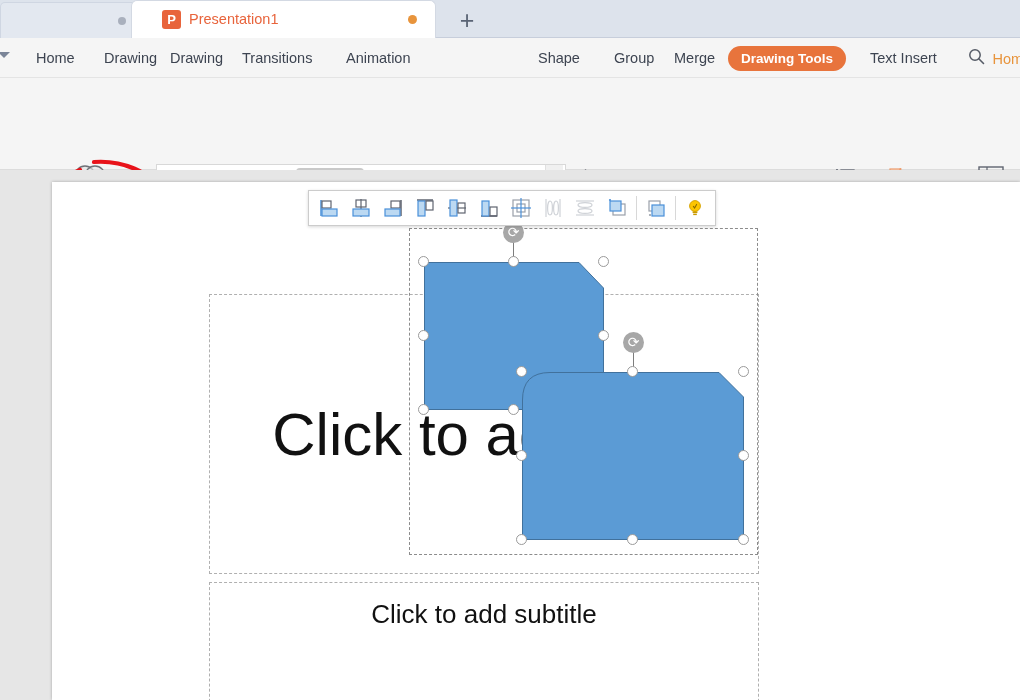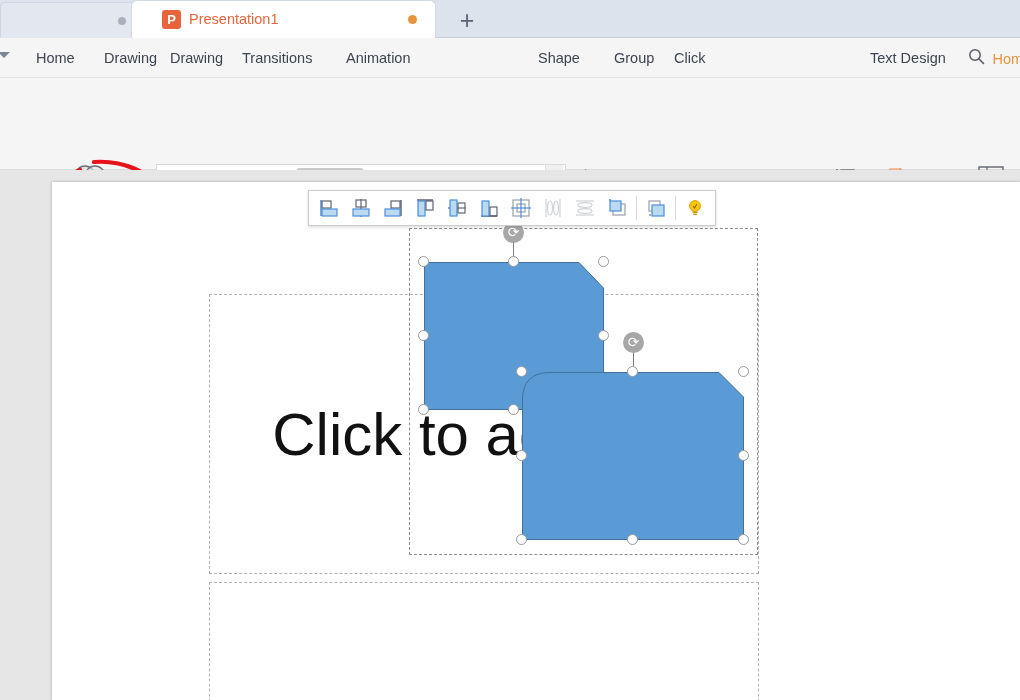--- a/index.html
+++ b/index.html
@@ -195,23 +195,24 @@
   <div class="menurow">
     <span class="menu-caret-left"></span>
 
     <div class="menu-item" style="left:36px">Home</div>
     <div class="menu-item" style="left:104px">Drawing</div>
     <div class="menu-item" style="left:170px">Drawing</div>
     <div class="menu-item" style="left:242px">Transitions</div>
     <div class="menu-item" style="left:346px">Animation</div>
     <div class="menu-item" style="left:538px">Shape</div>
     <div class="menu-item" style="left:614px">Group</div>
-    <div class="menu-item" style="left:674px">Click</div>
-
-    <div class="menu-item" style="left:870px">Text Design</div>
+    <div class="menu-item" style="left:674px">Merge</div>
+
+    <div class="menu-pill" style="left:728px">Drawing Tools</div>
+    <div class="menu-item" style="left:870px">Text Insert</div>
 
     <div class="searchwrap">
       <span class="sicon">
         <svg width="17" height="17" viewBox="0 0 17 17">
             <circle cx="7" cy="7" r="5.2" fill="none" stroke="#555b66" stroke-width="1.5"></circle>
             <line x1="10.8" y1="10.8" x2="15.5" y2="15.5" stroke="#555b66" stroke-width="1.6" stroke-linecap="round"></line>
           </svg>
       </span>
       <span class="stext">Home</span>
     </div>
@@ -361,20 +362,21 @@
       <div class="rb-lbl" style="left:979px; top:142px;">Pane</div>
     </div>
   </div>
 
   <div class="workspace">
     <div class="slide">
 
       <div class="ph ph-title"></div>
       <div class="ph ph-sub"></div>
       <div class="title-text">Click to add title</div>
+      <div class="sub-text">Click to add subtitle</div>
 
       <div class="selgroup" style="left:357px; top:46px; width:349px; height:327px;"></div>
 
       <div class="shape" style="left:372px; top:80px; width:180px; height:148px;">
         <svg width="180" height="148" viewBox="0 0 180 148">
           <path d="M0.5 0.5 L155 0.5 L179.5 26 L179.5 147.5 L0.5 147.5 Z" fill="#5b9bd5" stroke="#41719c" stroke-width="1"></path>
         </svg>
       </div>
       <div class="rotline" style="left:461px; top:60px; height:20px;"></div>
       <div class="rot" style="left:451px; top:40px;">⟳</div>

